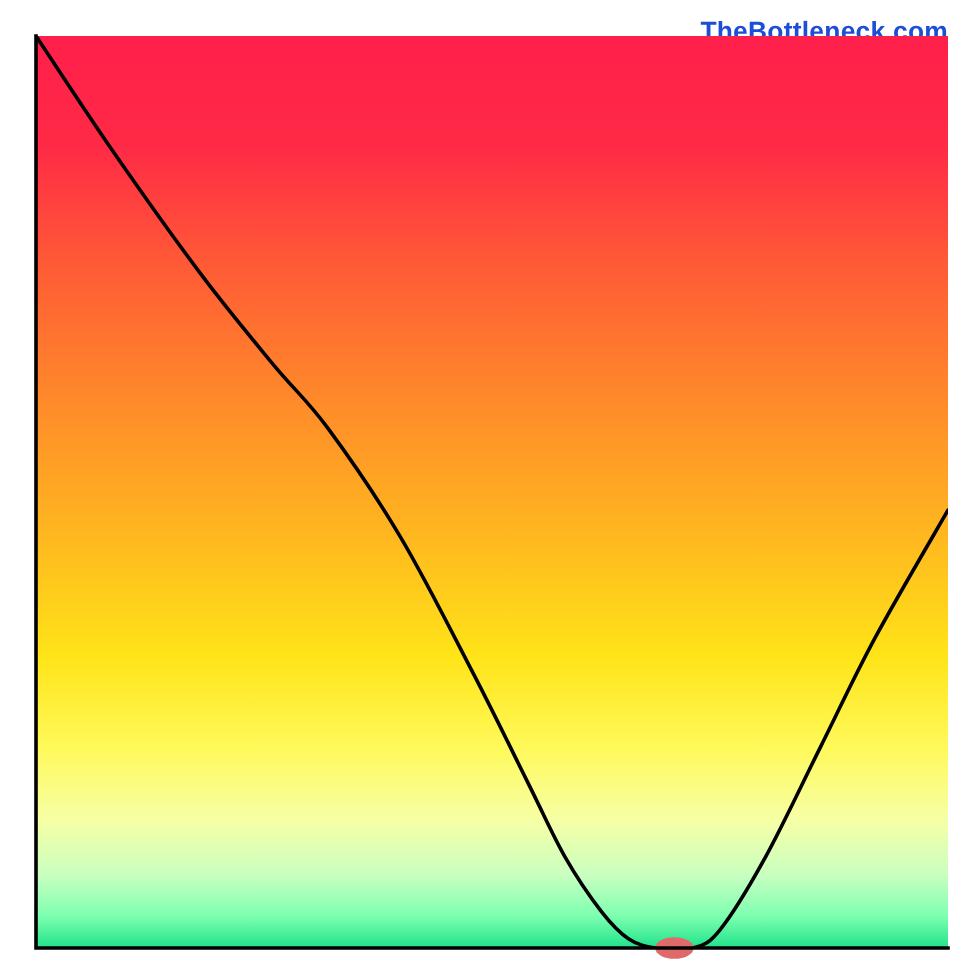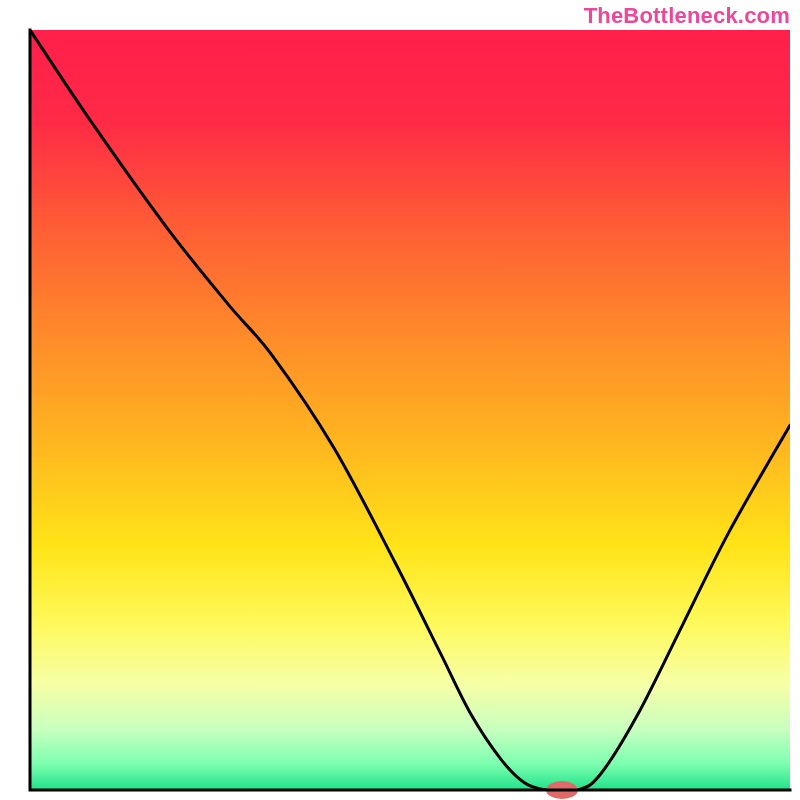--- a/index.html
+++ b/index.html
@@ -10,25 +10,25 @@
     background: #ffffff;
     font-family: Arial, Helvetica, sans-serif;
   }
   .container {
     position: relative;
     width: 800px;
     height: 800px;
   }
   .attribution {
     position: absolute;
-    top: 3px;
+    top: 13px;
     right: 10px;
     font-size: 22px;
     font-weight: 600;
-    color: #ec4899;
+    color: #1d4ed8;
     letter-spacing: 0.2px;
   }
   svg.chart {
     position: absolute;
     left: 0;
     top: 0;
     width: 800px;
     height: 800px;
   }
 </style>

